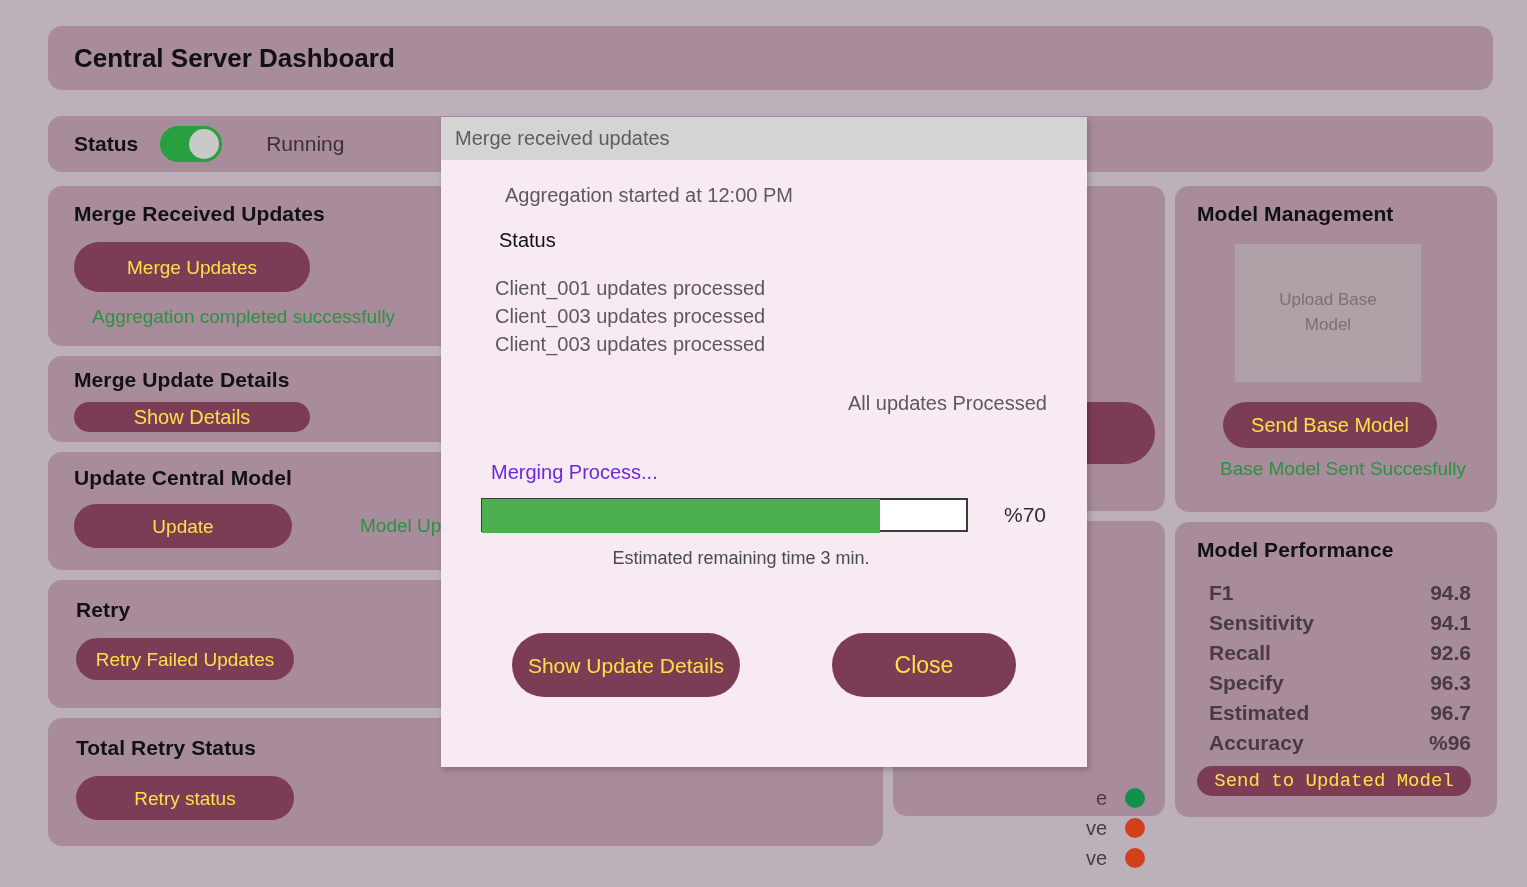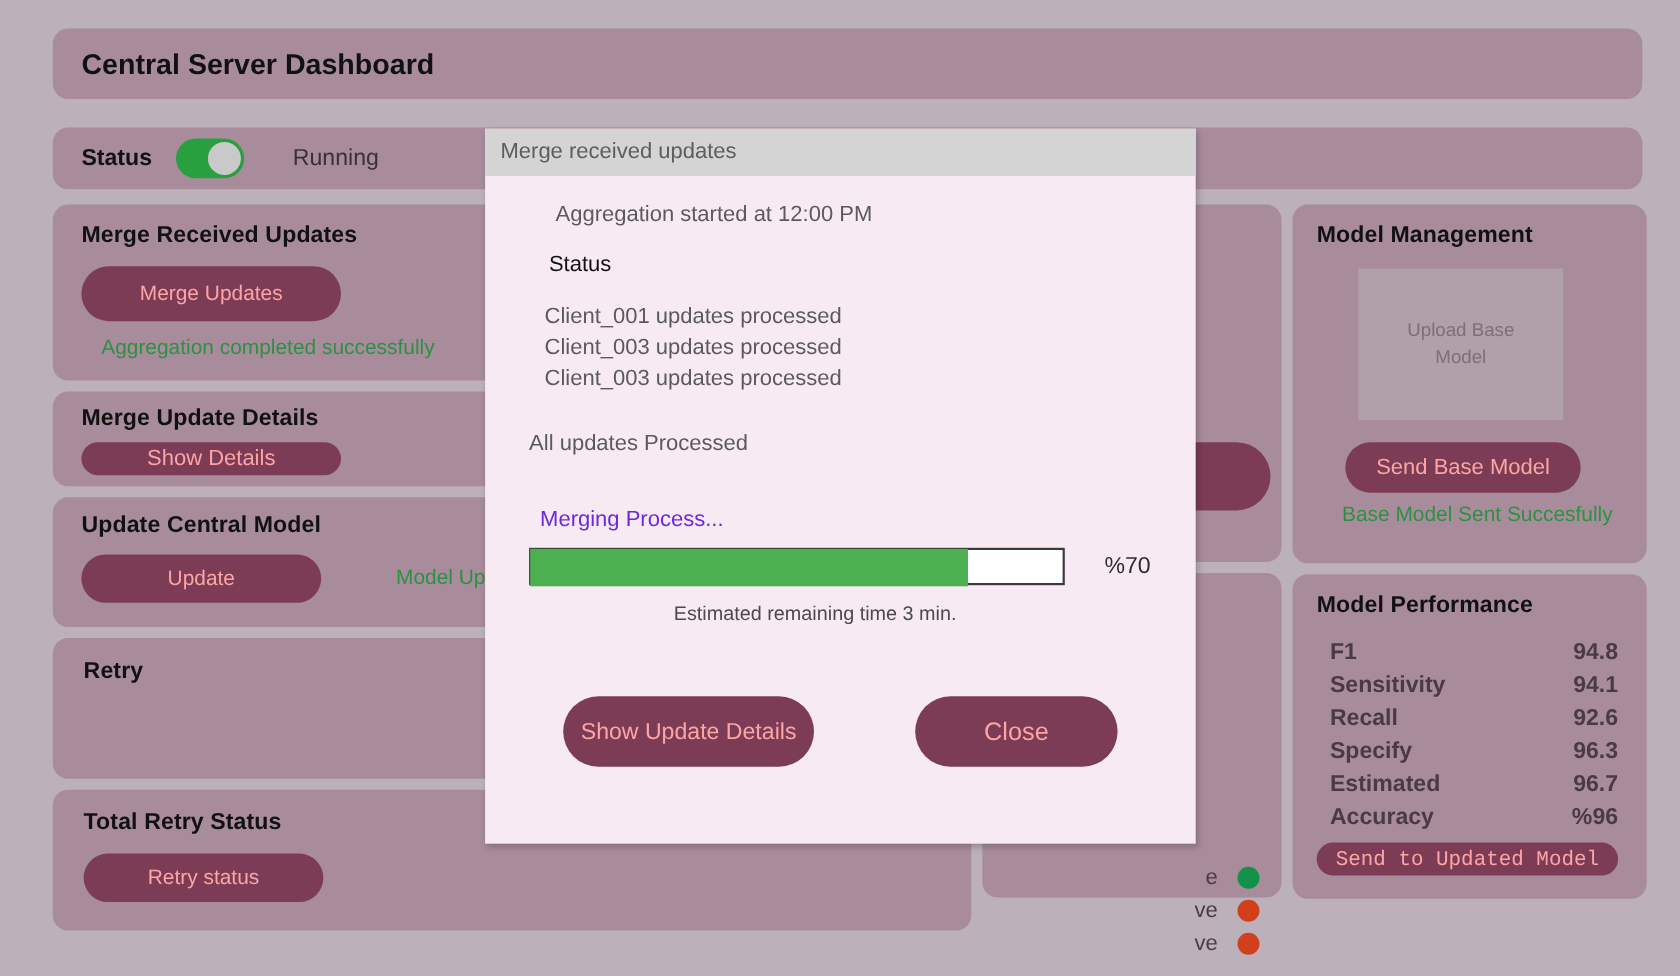--- a/index.html
+++ b/index.html
@@ -30,21 +30,21 @@
 
   .card-title {
     color: #111111;
     font-size: 21px;
     font-weight: 600;
     letter-spacing: .1px;
   }
 
   .pill-btn {
     background: #7d3c55;
-    color: #fca5a5;
+    color: #fde047;
     border: none;
     border-radius: 40px;
     font-family: "Liberation Sans", sans-serif;
     font-size: 19px;
     text-align: right;
     cursor: pointer;
     line-height: 1;
     display: flex;
     align-items: center;
     justify-content: center;
@@ -304,21 +304,21 @@
   #client-log {
     margin-top: 22px;
     margin-left: 14px;
   }
   .log-line {
     font-size: 20px;
     color: #5a5a5a;
     line-height: 28px;
   }
   #all-processed {
-    text-align: left;
+    text-align: right;
     font-size: 20px;
     color: #5a5a5a;
     margin-top: 34px;
   }
   #merging-label {
     font-size: 20px;
     color: #6d28d9;
     margin-top: 46px;
     margin-left: 10px;
   }
@@ -398,20 +398,21 @@
     <div id="card-update" class="card left-card">
       <div class="card-title">Update Central Model</div>
       <div class="row">
         <button class="pill-btn">Update</button>
         <div class="ok-text">Model Upda</div>
       </div>
     </div>
 
     <div id="card-retry" class="card left-card">
       <div class="card-title">Retry</div>
+      <button class="pill-btn">Retry Failed Updates</button>
     </div>
 
     <div id="card-retry-status" class="card left-card">
       <div class="card-title">Total Retry Status</div>
       <button class="pill-btn">Retry status</button>
     </div>
 
   </div>
 
   <div id="mid-col">

